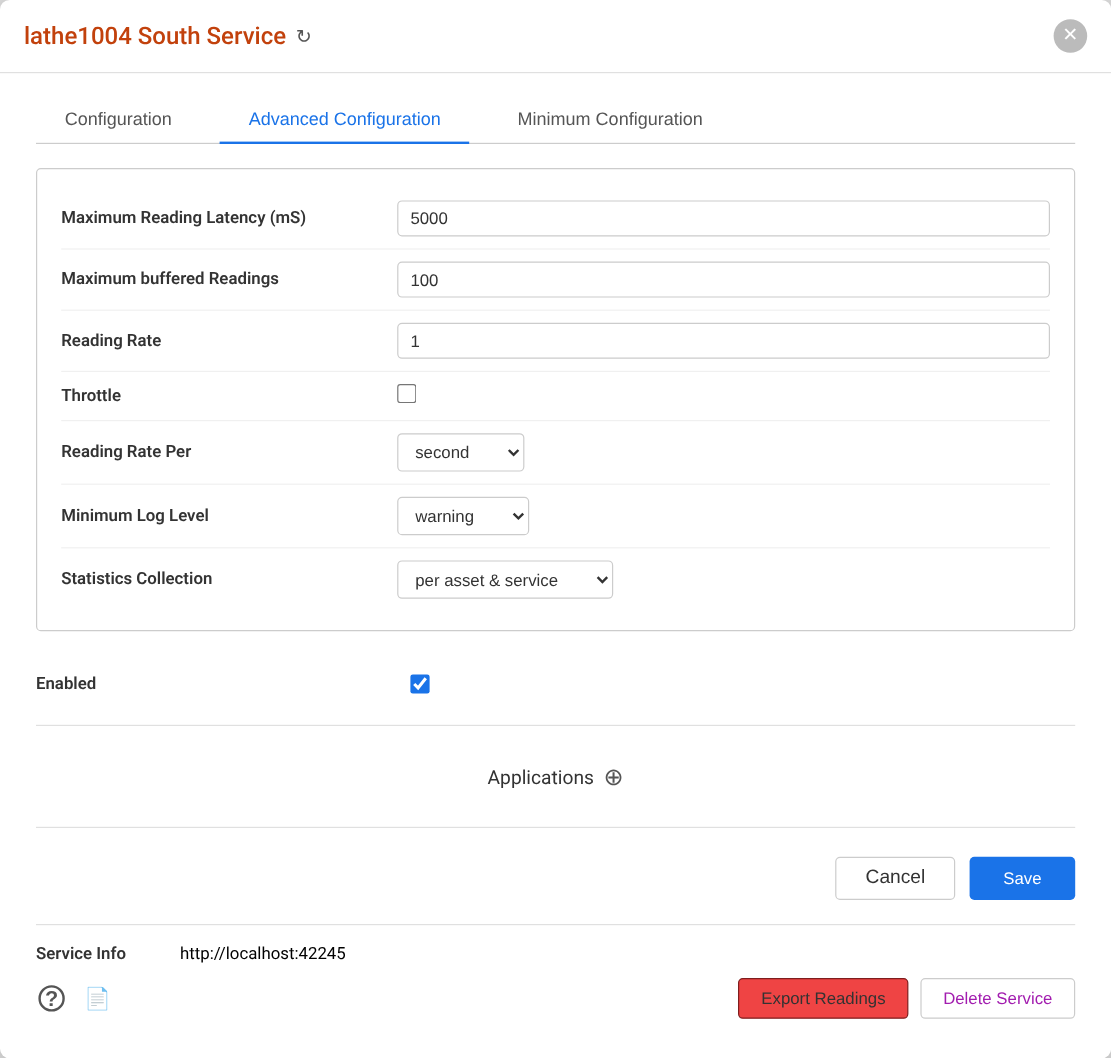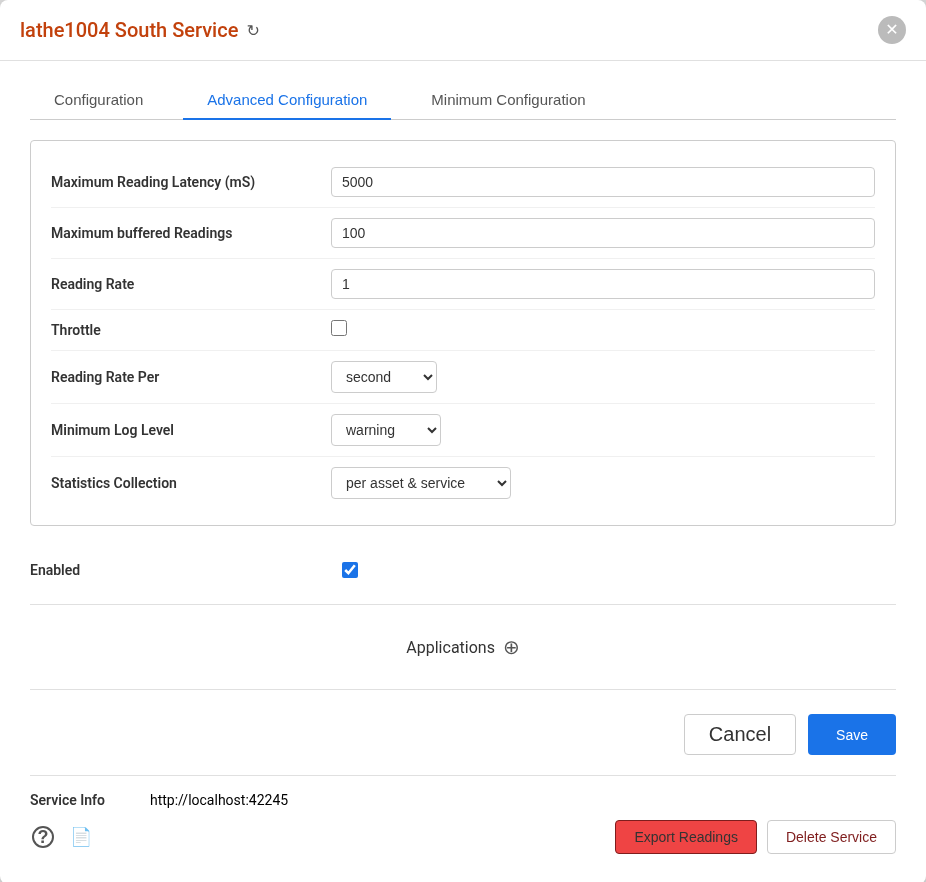--- a/index.html
+++ b/index.html
@@ -181,21 +181,21 @@
       justify-content: flex-end;
       gap: 12px;
       padding: 8px 0 20px 0;
     }
     .btn-cancel {
       padding: 8px 24px;
       border: 1px solid #ccc;
       border-radius: 4px;
       background: #fff;
       color: #333;
-      font-size: 20px;
+      font-size: 16px;
       cursor: pointer;
     }
     .btn-save {
       padding: 8px 28px;
       border: none;
       border-radius: 4px;
       background: #1a73e8;
       color: #ffffff;
       font-size: 14px;
       cursor: pointer;
@@ -248,21 +248,21 @@
       background: #ef4444;
       color: #333;
       font-size: 14px;
       cursor: pointer;
     }
     .btn-delete {
       padding: 8px 18px;
       border: 1px solid #ccc;
       border-radius: 4px;
       background: #fff;
-      color: #7f1d1d;
+      color: #a21caf;
       font-size: 14px;
       cursor: pointer;
     }
   </style>
 </head>
 <body>
 
 <div class="modal">
 
   <div class="modal-header">

